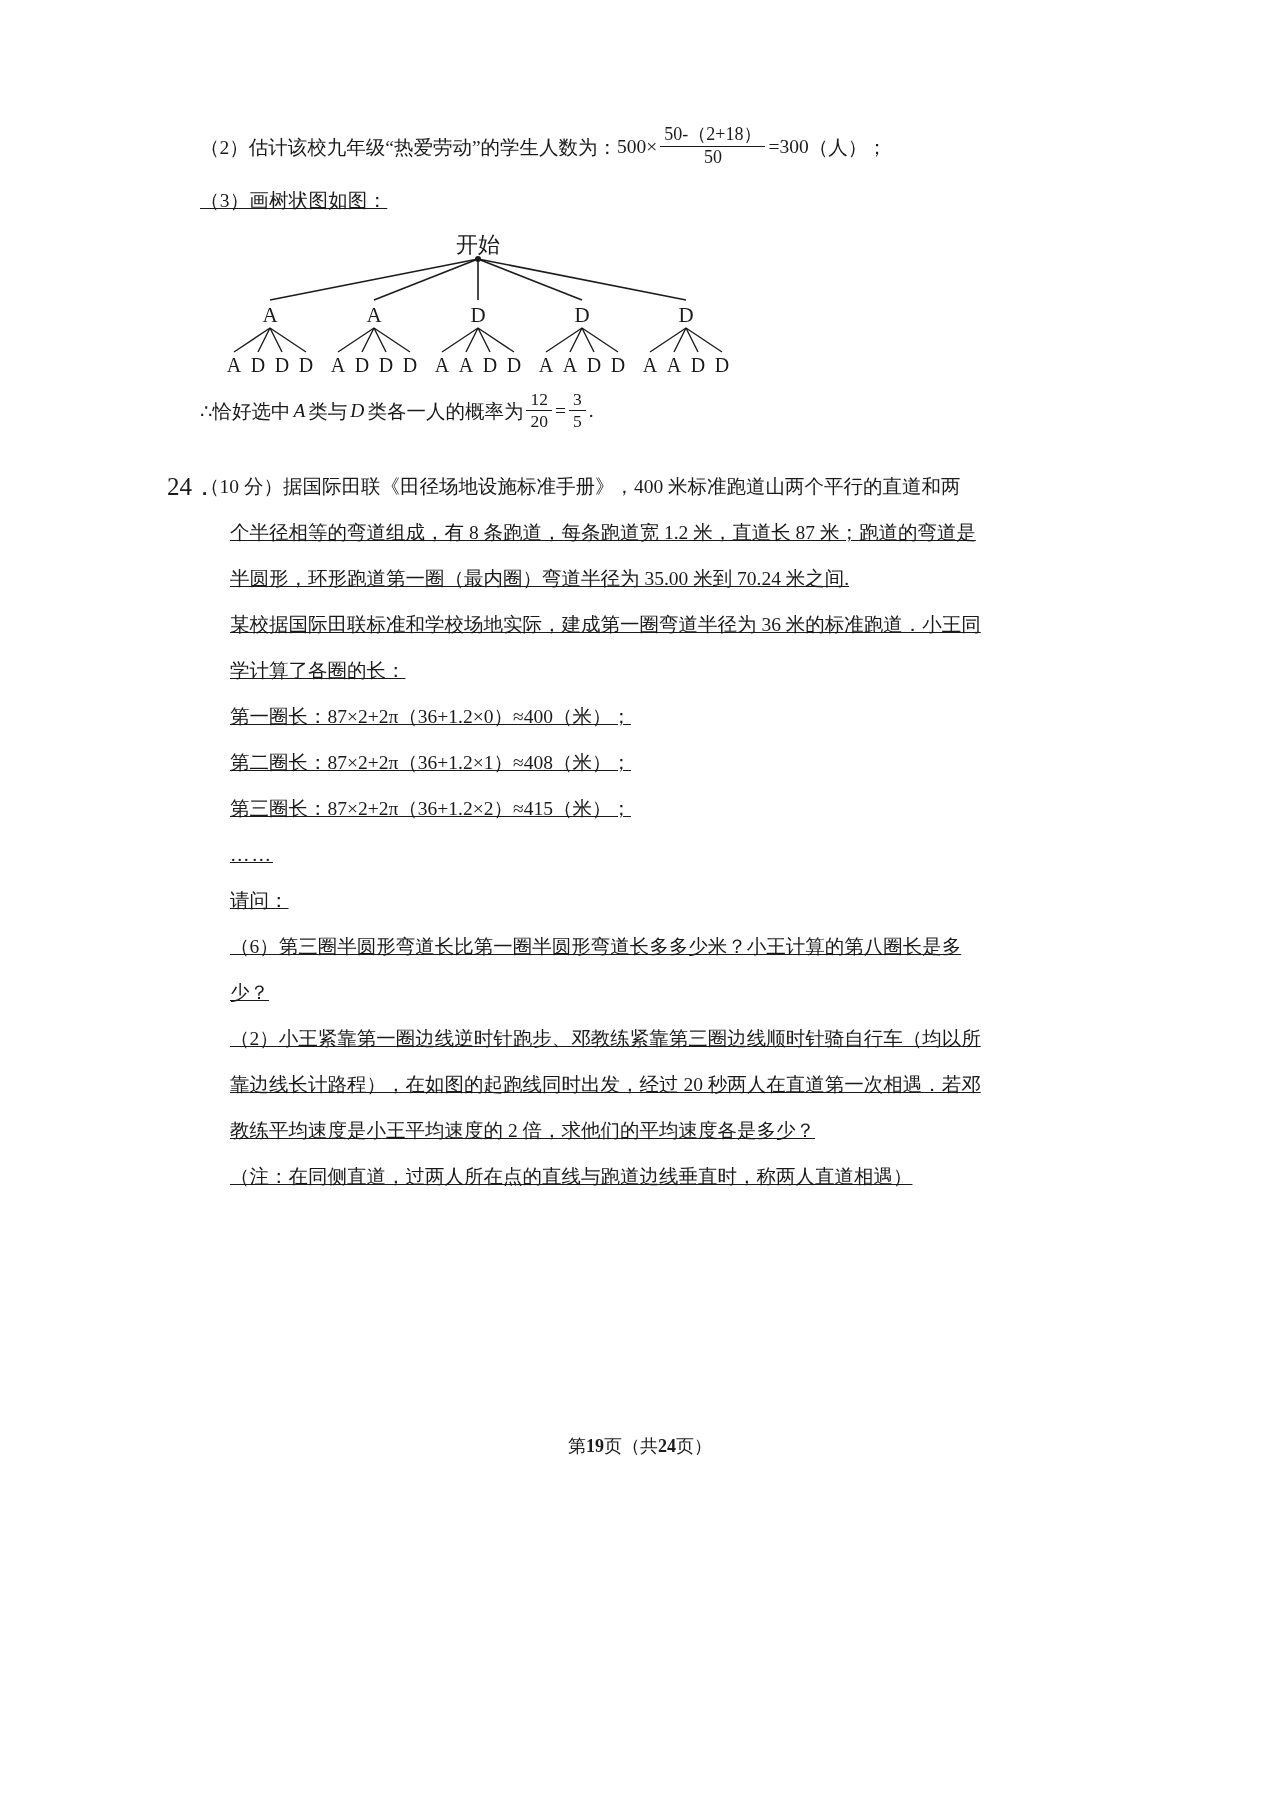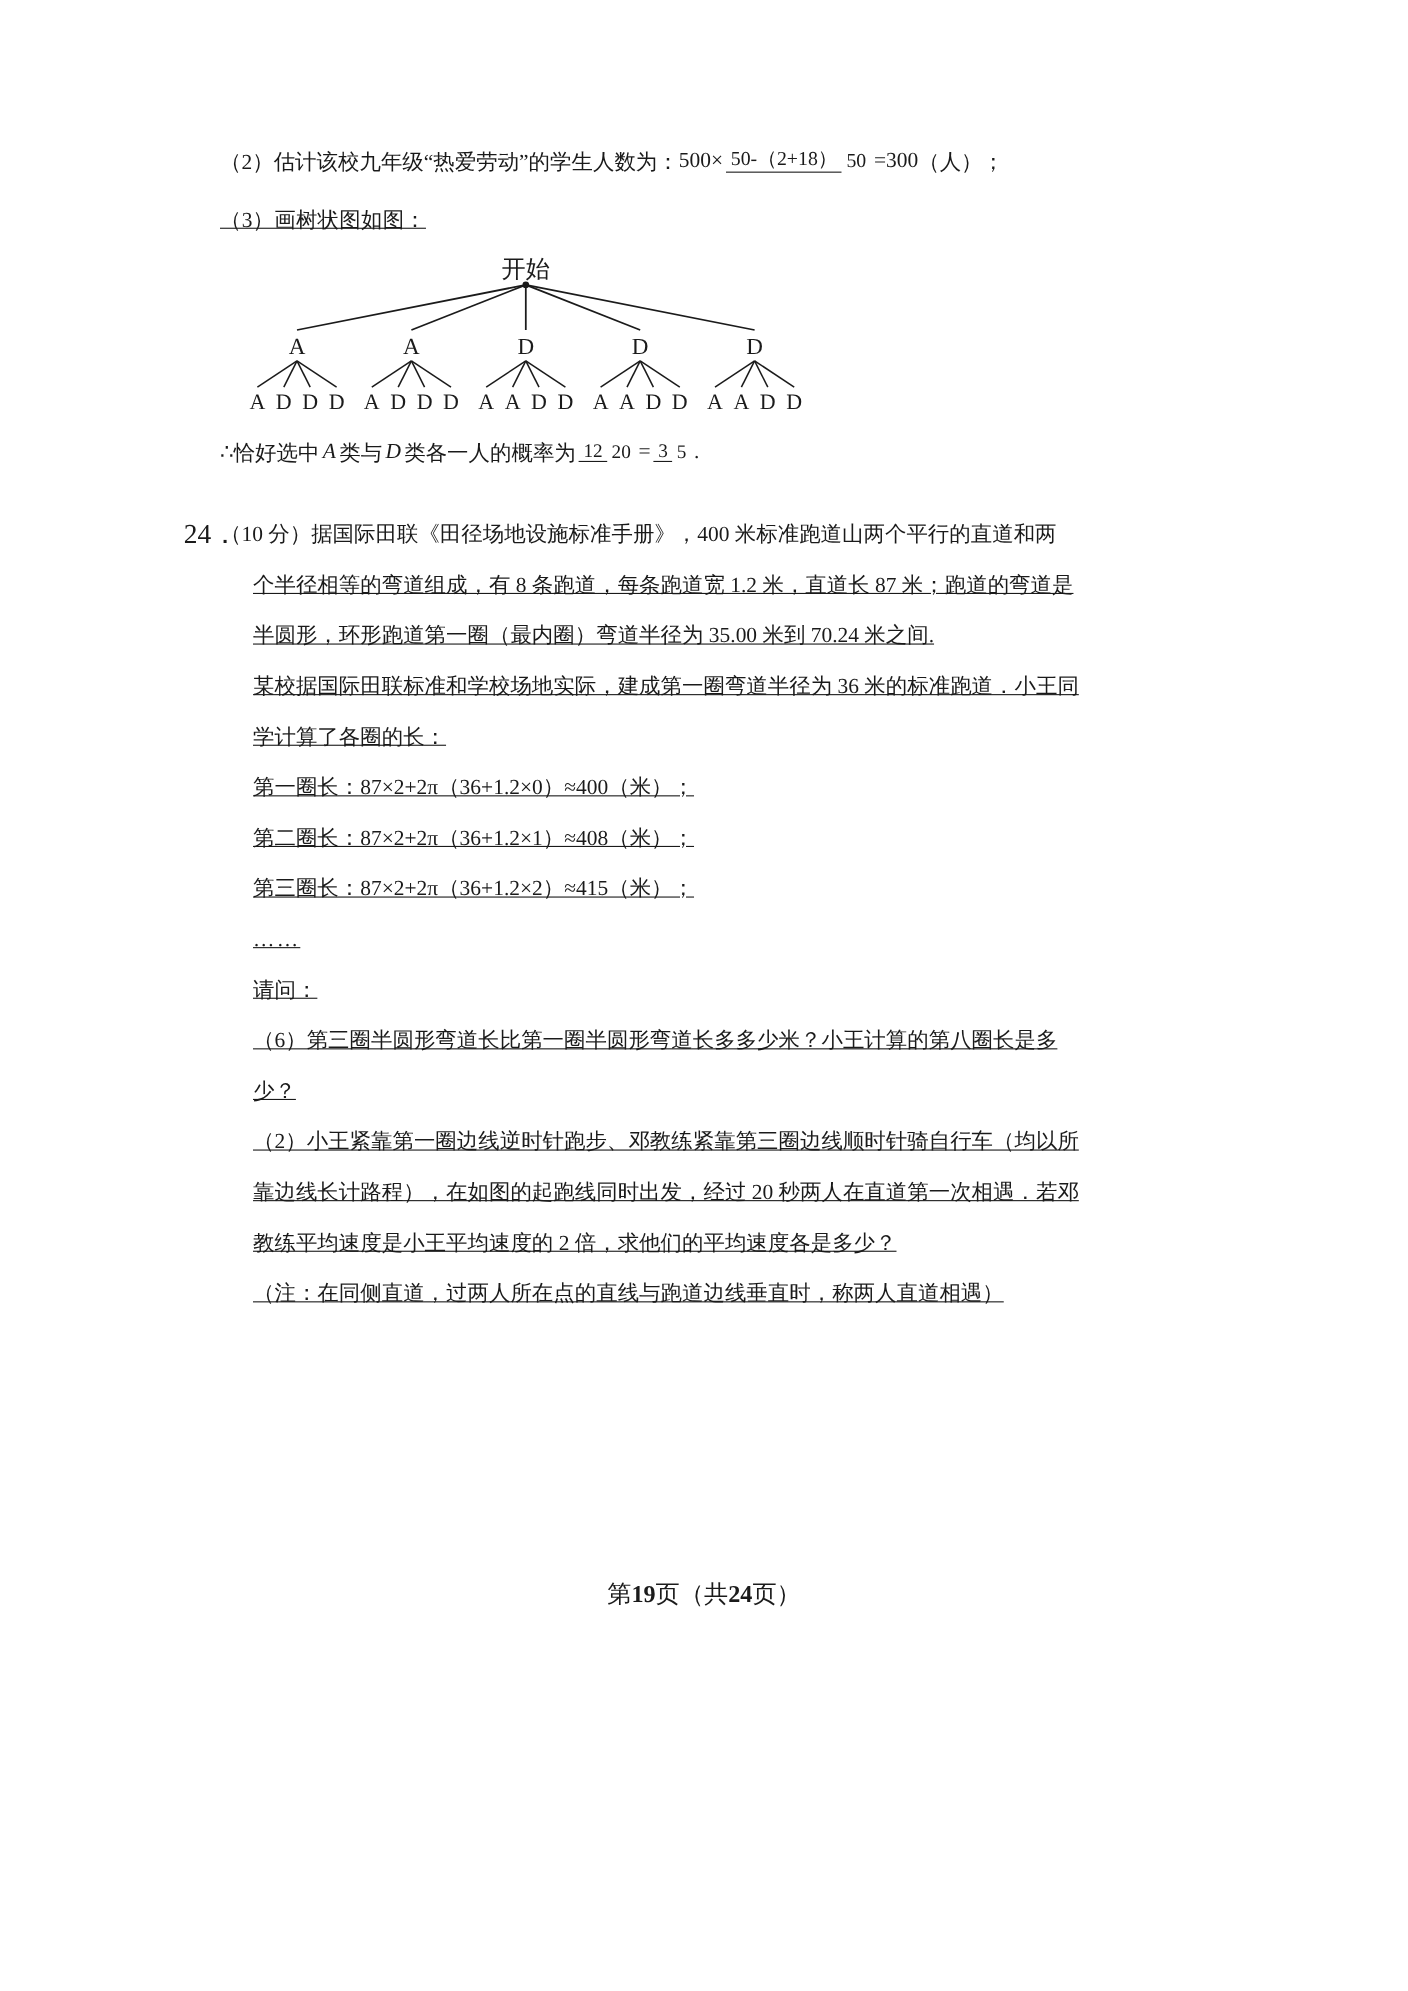--- a/index.html
+++ b/index.html
@@ -34,20 +34,21 @@
     line-height: 46px;
     color: #1b1b1b;
     letter-spacing: 0.2px;
   }
   .cn { font-family: "Liberation Serif", "DejaVu Serif", serif; }
   .it { font-style: italic; }
 
   
   .frac {
     display: inline-flex;
+    flex-direction: column;
     align-items: center;
     vertical-align: middle;
     margin: 0 3px;
     position: relative;
     top: -1px;
     line-height: 1.08;
     font-size: 18px;
   }
   .frac .num {
     padding: 0 4px 1px 4px;
@@ -116,21 +117,21 @@
     font-size: 19.5px;
   }
 
   
   .footer {
     position: absolute;
     left: 0;
     right: 0;
     top: 1434px;
     text-align: center;
-    font-size: 22px;
+    font-size: 18px;
     color: #1b1b1b;
   }
   .footer b { font-weight: bold; }
 </style>
 </head>
 <body>
 
 <div class="page">
 
   <div class="content">

